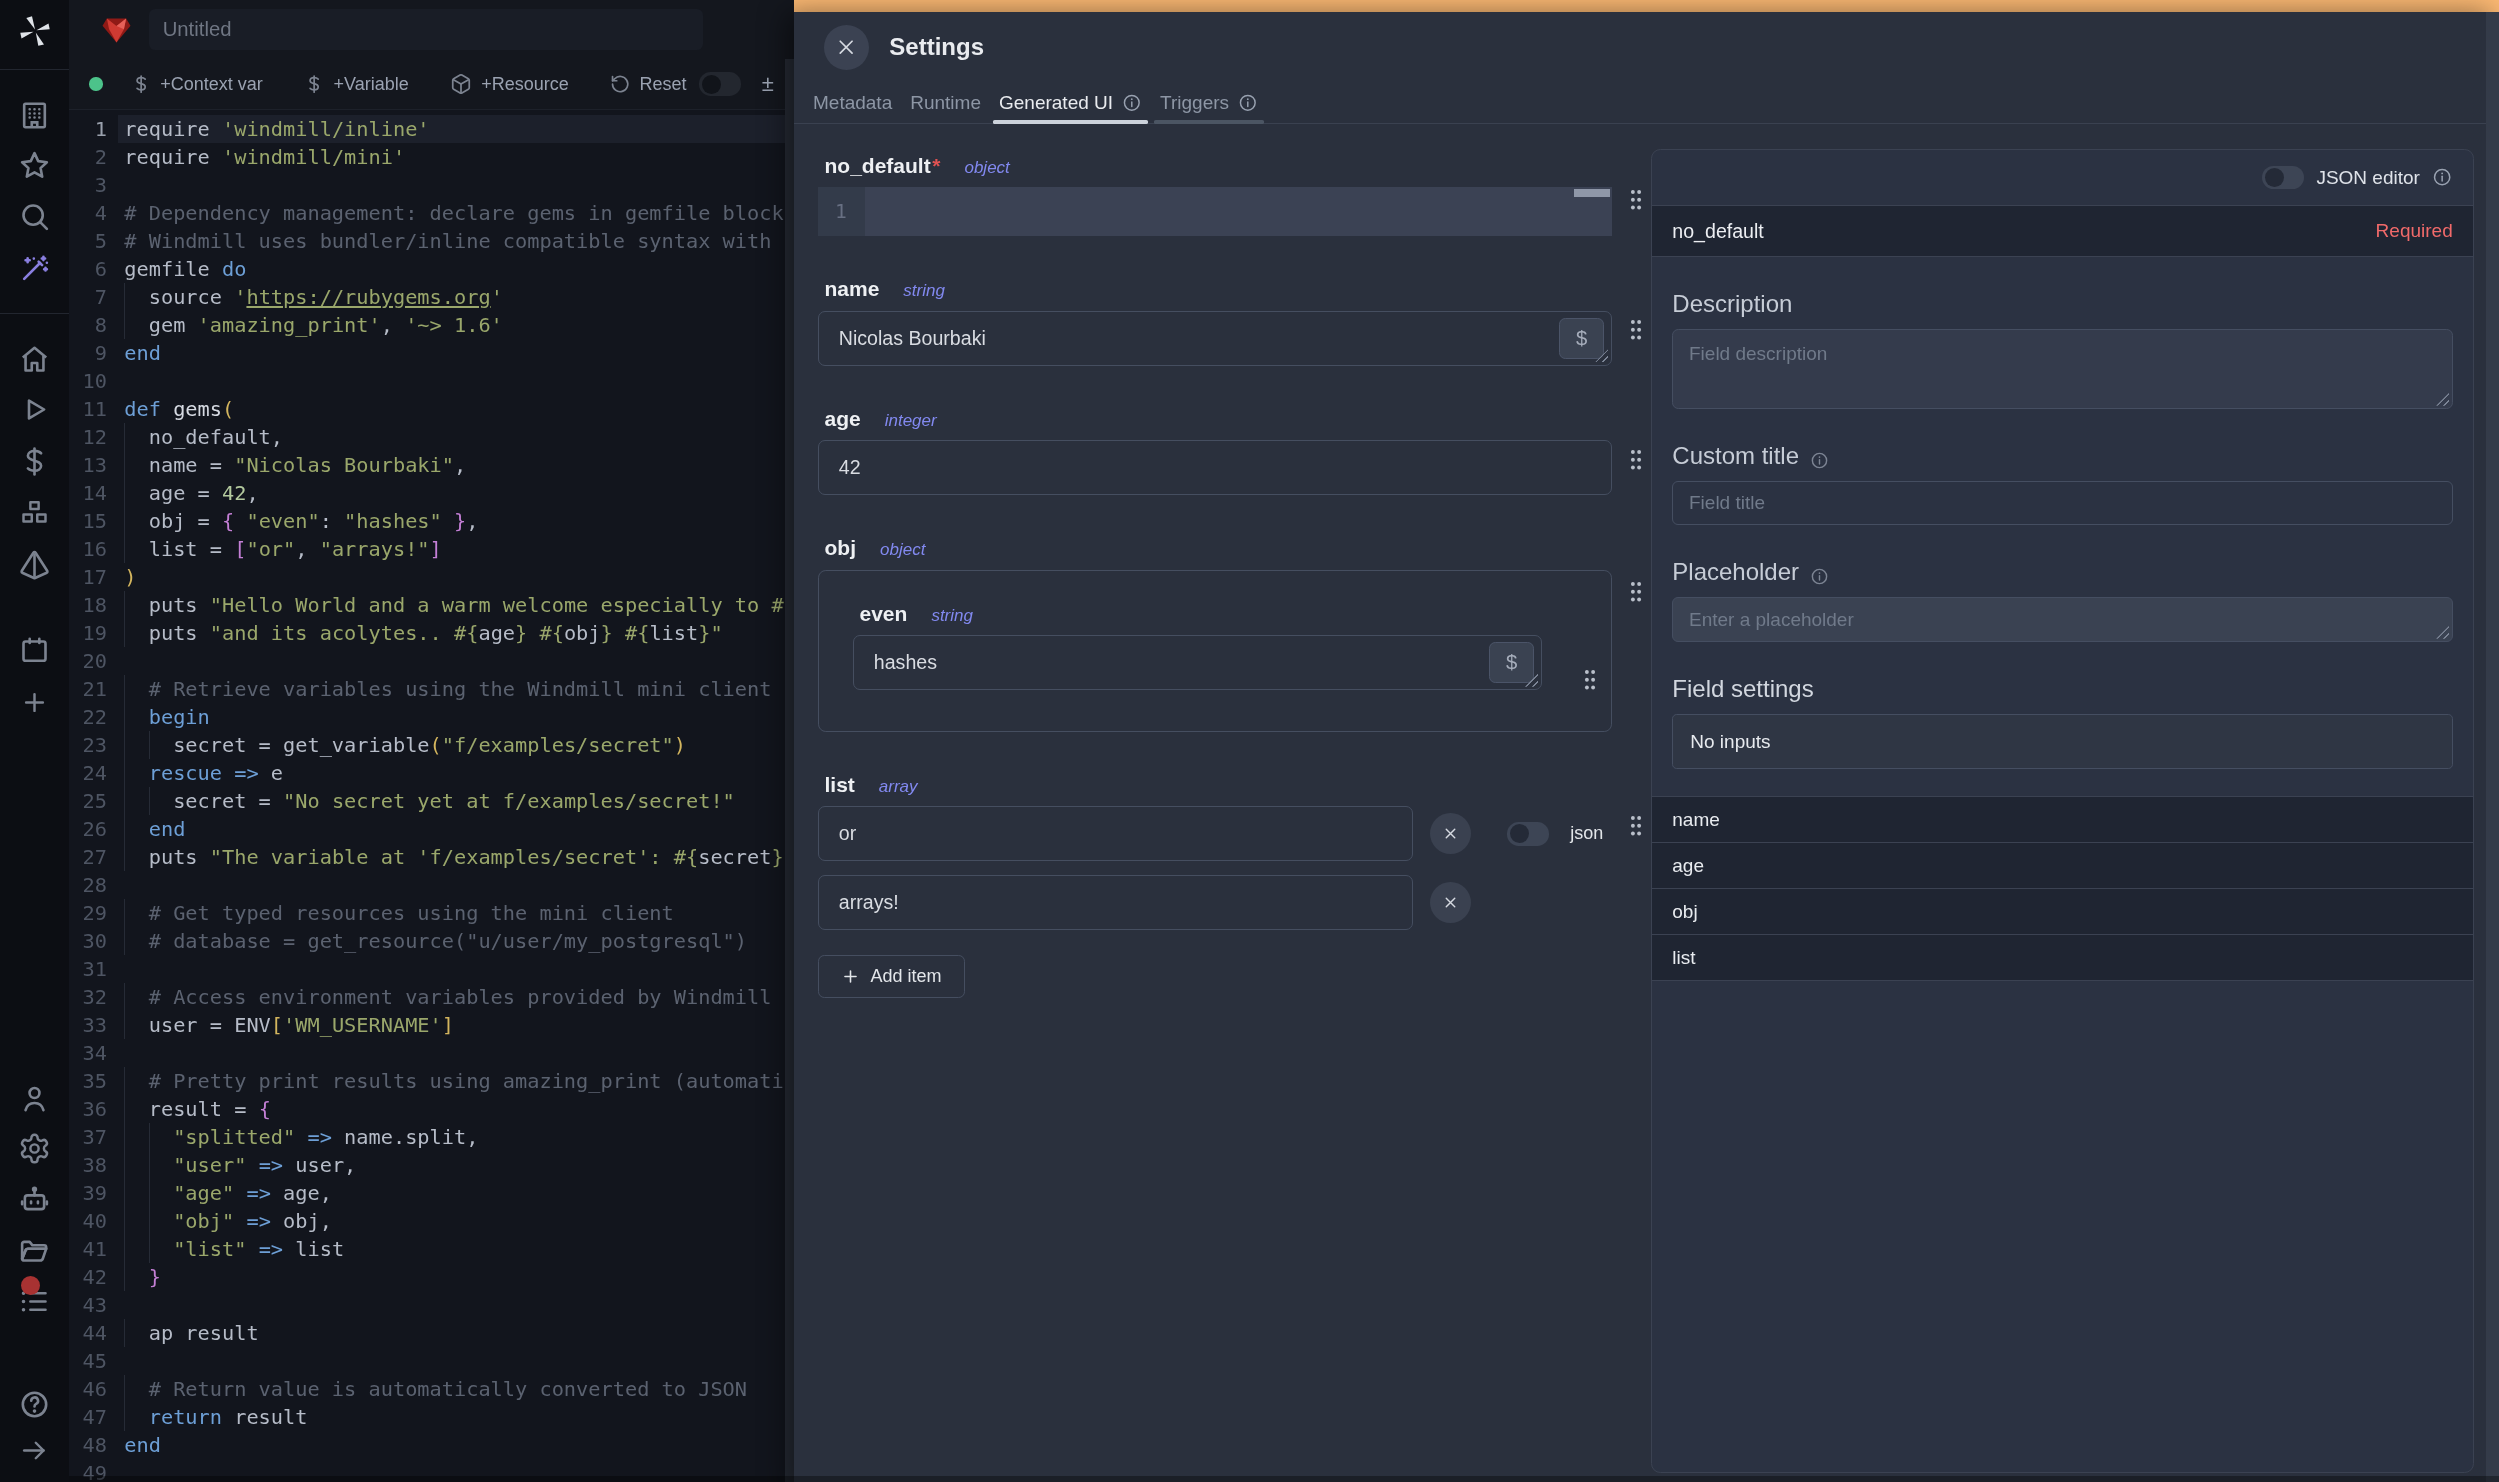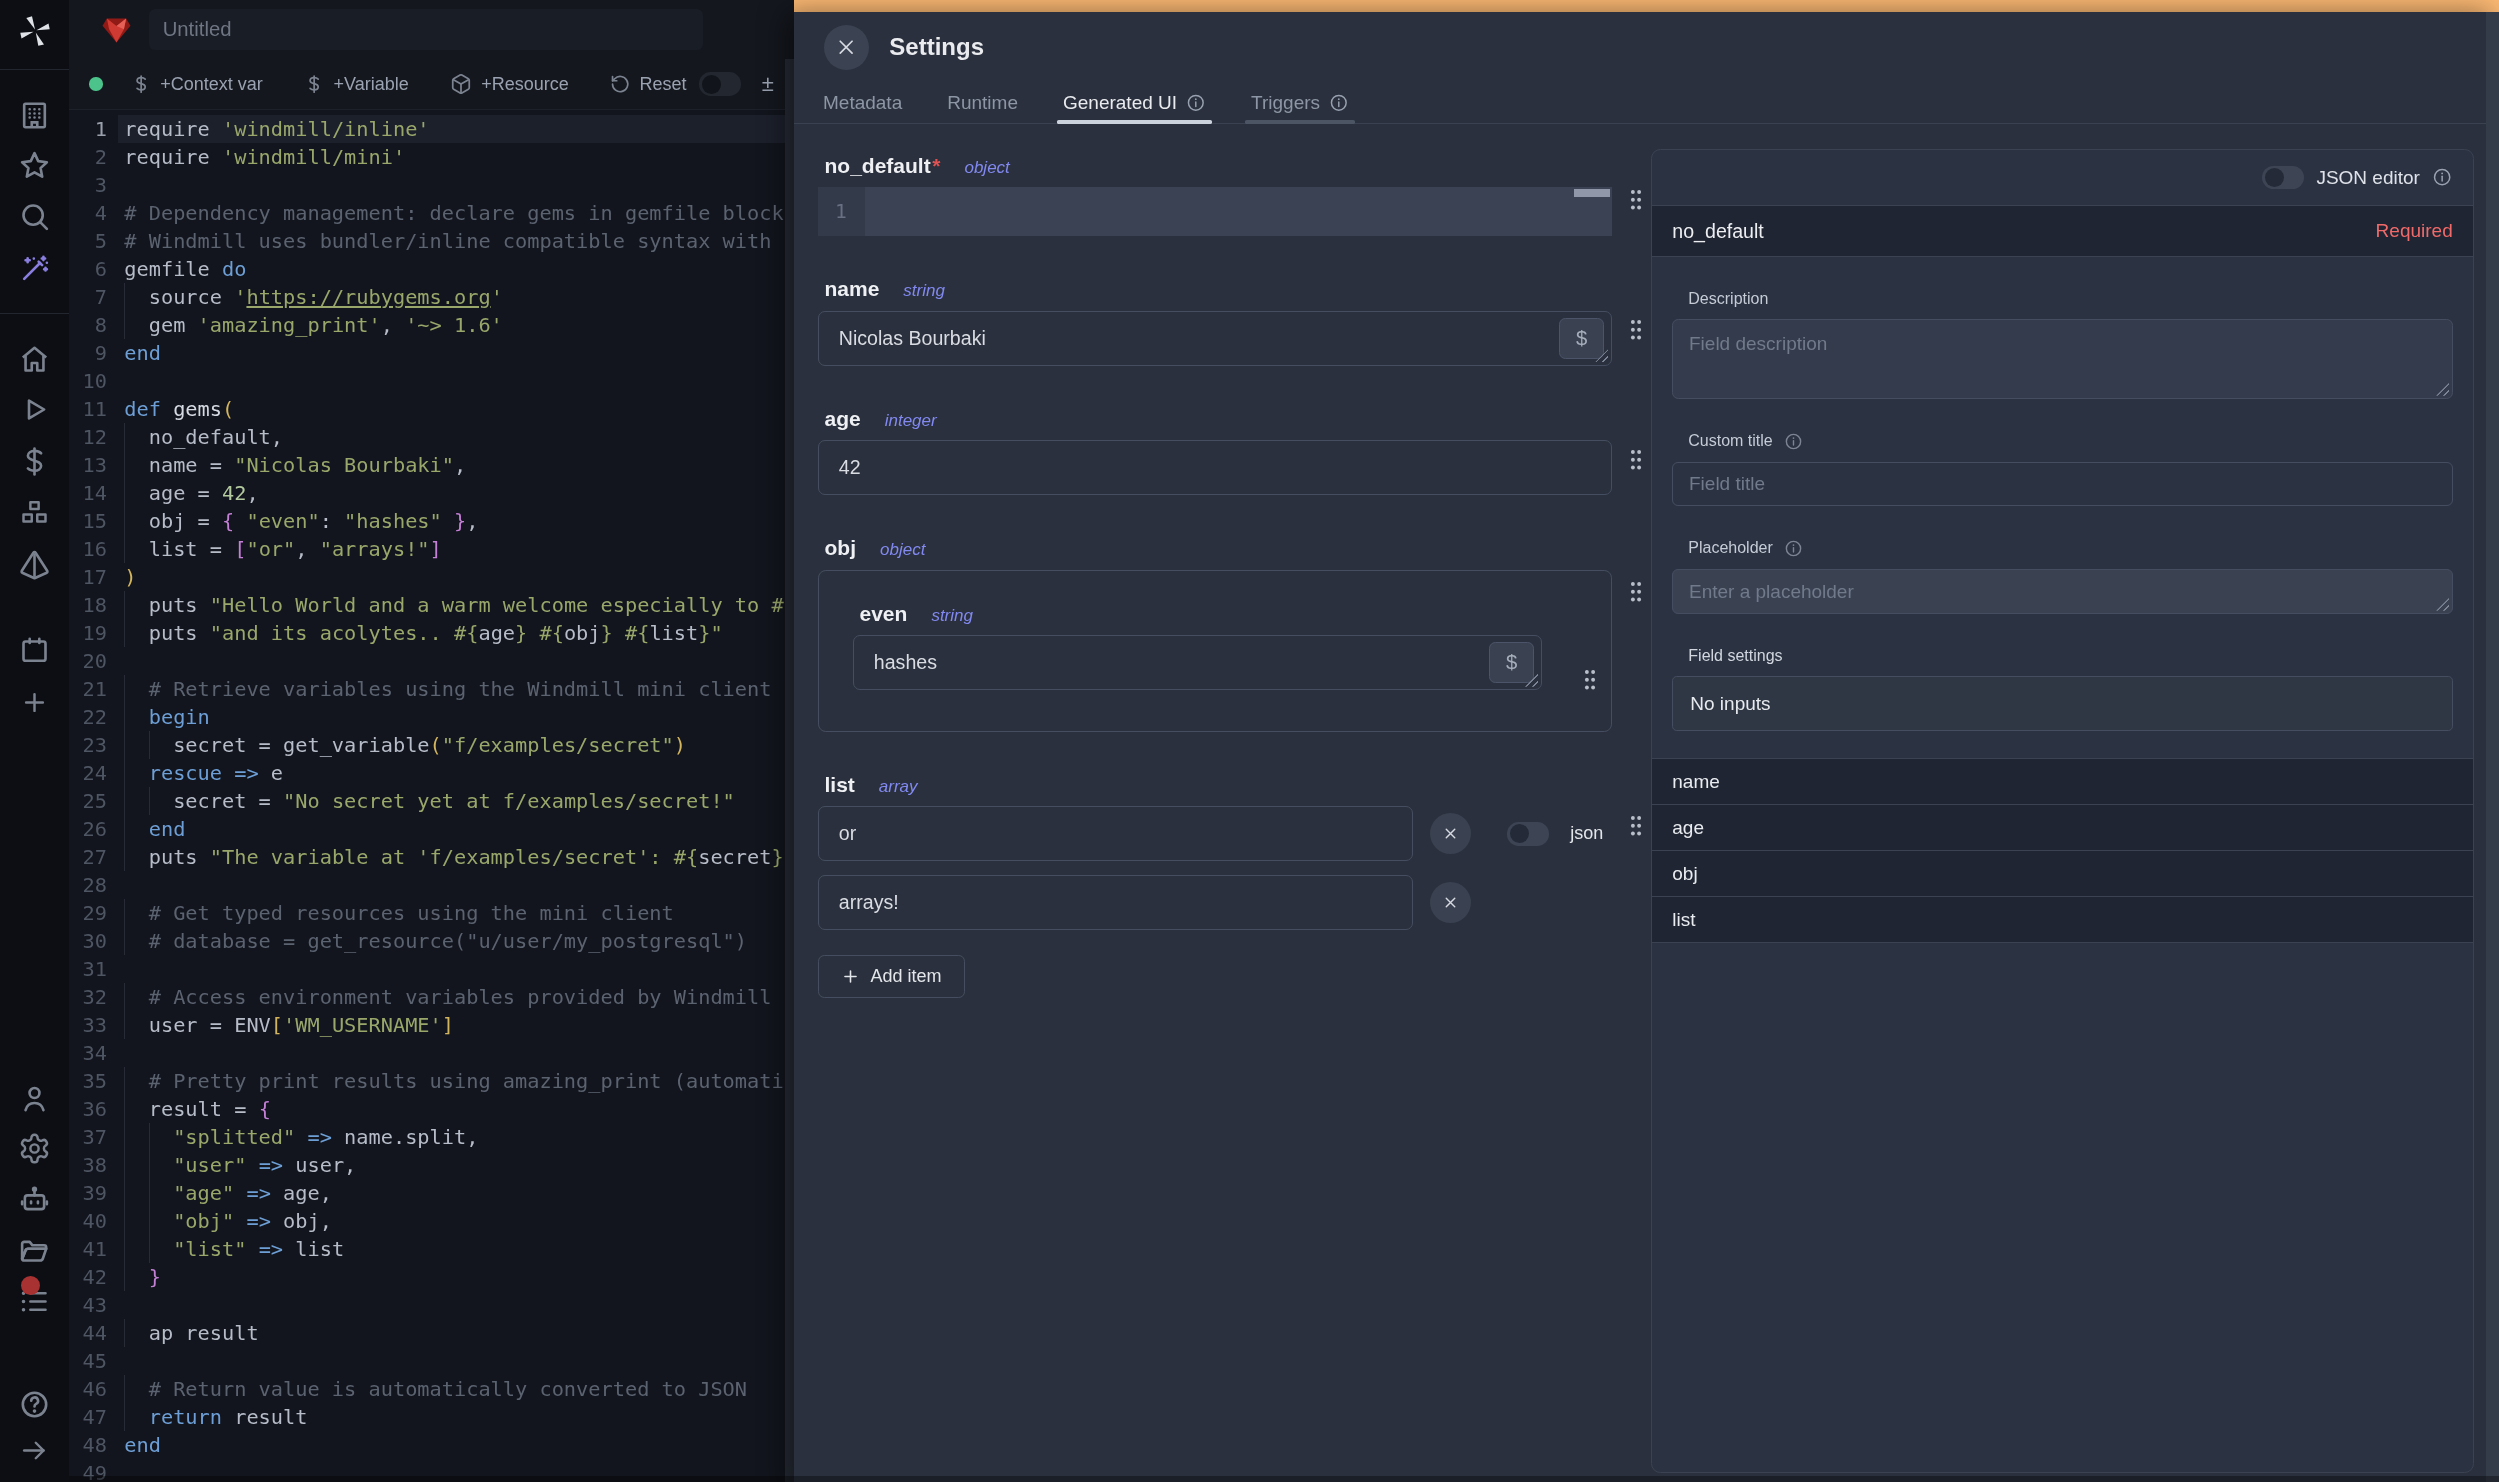--- a/index.html
+++ b/index.html
@@ -38,21 +38,21 @@
   .tk-n{color:#b6bcc8}.tk-k{color:#6d9fd6}.tk-s{color:#9aa76b}
   .tk-su{color:#9aa76b;text-decoration:underline}.tk-c{color:#5b6270}
   .tk-m{color:#c47fd6}.tk-y{color:#d3b55e}.tk-num{color:#b3c99e}.tk-f{color:#d6dae2}
   .ed-scroll{position:absolute;right:0;top:59px;bottom:0;width:9.4px;background:#262b35;}
   
   .modal{position:absolute;left:794px;top:12px;right:0;height:100%;background:#2a303d;
          box-shadow:-9.4px 0 27px rgba(0,0,0,.45);}
   .mhead{height:70px;display:flex;align-items:center;padding-left:30px;}
   .close-btn{width:45px;height:45px;border-radius:50%;background:#3b4252;display:flex;align-items:center;justify-content:center;cursor:pointer;}
   .mtitle{margin-left:20.3px;font-size:24px;font-weight:bold;color:#e9ebef;}
-  .tabs{height:41px;border-bottom:0.8px solid #3a4150;display:flex;align-items:stretch;padding-left:29px;gap:45px;}
+  .tabs{height:41px;border-bottom:0.8px solid #3a4150;display:flex;align-items:stretch;padding-left:19px;gap:18px;}
   .tab{display:flex;align-items:center;gap:9.4px;color:#8d96a5;font-size:19px;position:relative;cursor:pointer;}
   .tab.active{color:#e9ebef;}
   .tab .bar{position:absolute;bottom:-0.8px;left:-6.3px;right:-6.3px;height:3.9px;border-radius:1.6px;}
   .tab.active .bar{background:#ccd2db;}
   .tab.graybar .bar{background:#4b5563;}
   
   .form{position:absolute;left:23.5px;top:111px;width:794px;padding-top:31px;}
   .fgroup{margin-bottom:41px;position:relative;}
   .flabel{display:flex;align-items:baseline;gap:24px;margin-bottom:9.4px;margin-left:7px;}
   .fname{color:#eef0f3;font-size:21px;font-weight:bold;}
@@ -81,21 +81,21 @@
   
   .inspector{position:absolute;left:857px;top:137px;width:823px;height:1324px;background:#2b3242;
       border:0.8px solid #3b4252;border-radius:9.4px;overflow:hidden;box-sizing:border-box;}
   .jsonrow{height:55px;display:flex;align-items:center;justify-content:flex-end;gap:12.5px;padding-right:20.3px;}
   .jsonrow .lbl{color:#dfe3e9;font-size:19px;}
   .ihead{background:#1f2532;height:50px;display:flex;align-items:center;justify-content:space-between;
       padding:0 20.3px;border-top:0.8px solid #3b4252;border-bottom:0.8px solid #3b4252;}
   .ihead .nm{color:#eceef2;font-size:19.6px;}
   .ihead .req{color:#f16a6a;font-size:19px;}
   .ipad{padding:33px 20.3px 0;}
-  .ilabel{display:flex;align-items:flex-start;gap:11px;color:#c6ccd6;font-size:16px;margin-bottom:11px;margin-left:16px;}
+  .ilabel{display:flex;align-items:flex-end;gap:11px;color:#c6ccd6;font-size:24px;margin-bottom:11px;}
   .iarea{height:80px;background:#343b4c;border:0.8px solid #454e61;border-radius:6.3px;position:relative;
       padding:12.5px 15.7px;box-sizing:border-box;color:#707a8a;font-size:19px;}
   .iinput{height:44px;border:0.8px solid #454e61;border-radius:6px;display:flex;align-items:center;
       padding:0 15.7px;color:#707a8a;font-size:19px;position:relative;box-sizing:border-box;}
   .iinput.filledbg{background:#3a4252;height:45px;}
   .isection{margin-bottom:33px;}
   .nobox{height:53px;border:0.8px solid #454e61;border-radius:4.7px;display:flex;align-items:center;
       padding:0 17px;color:#e7eaee;font-size:19px;background:#2f3644;}
   .irow{height:45px;background:#1f2532;border-top:0.8px solid #3b4252;display:flex;align-items:center;
       padding:0 20.3px;color:#e9ecf0;font-size:19px;cursor:pointer;}

